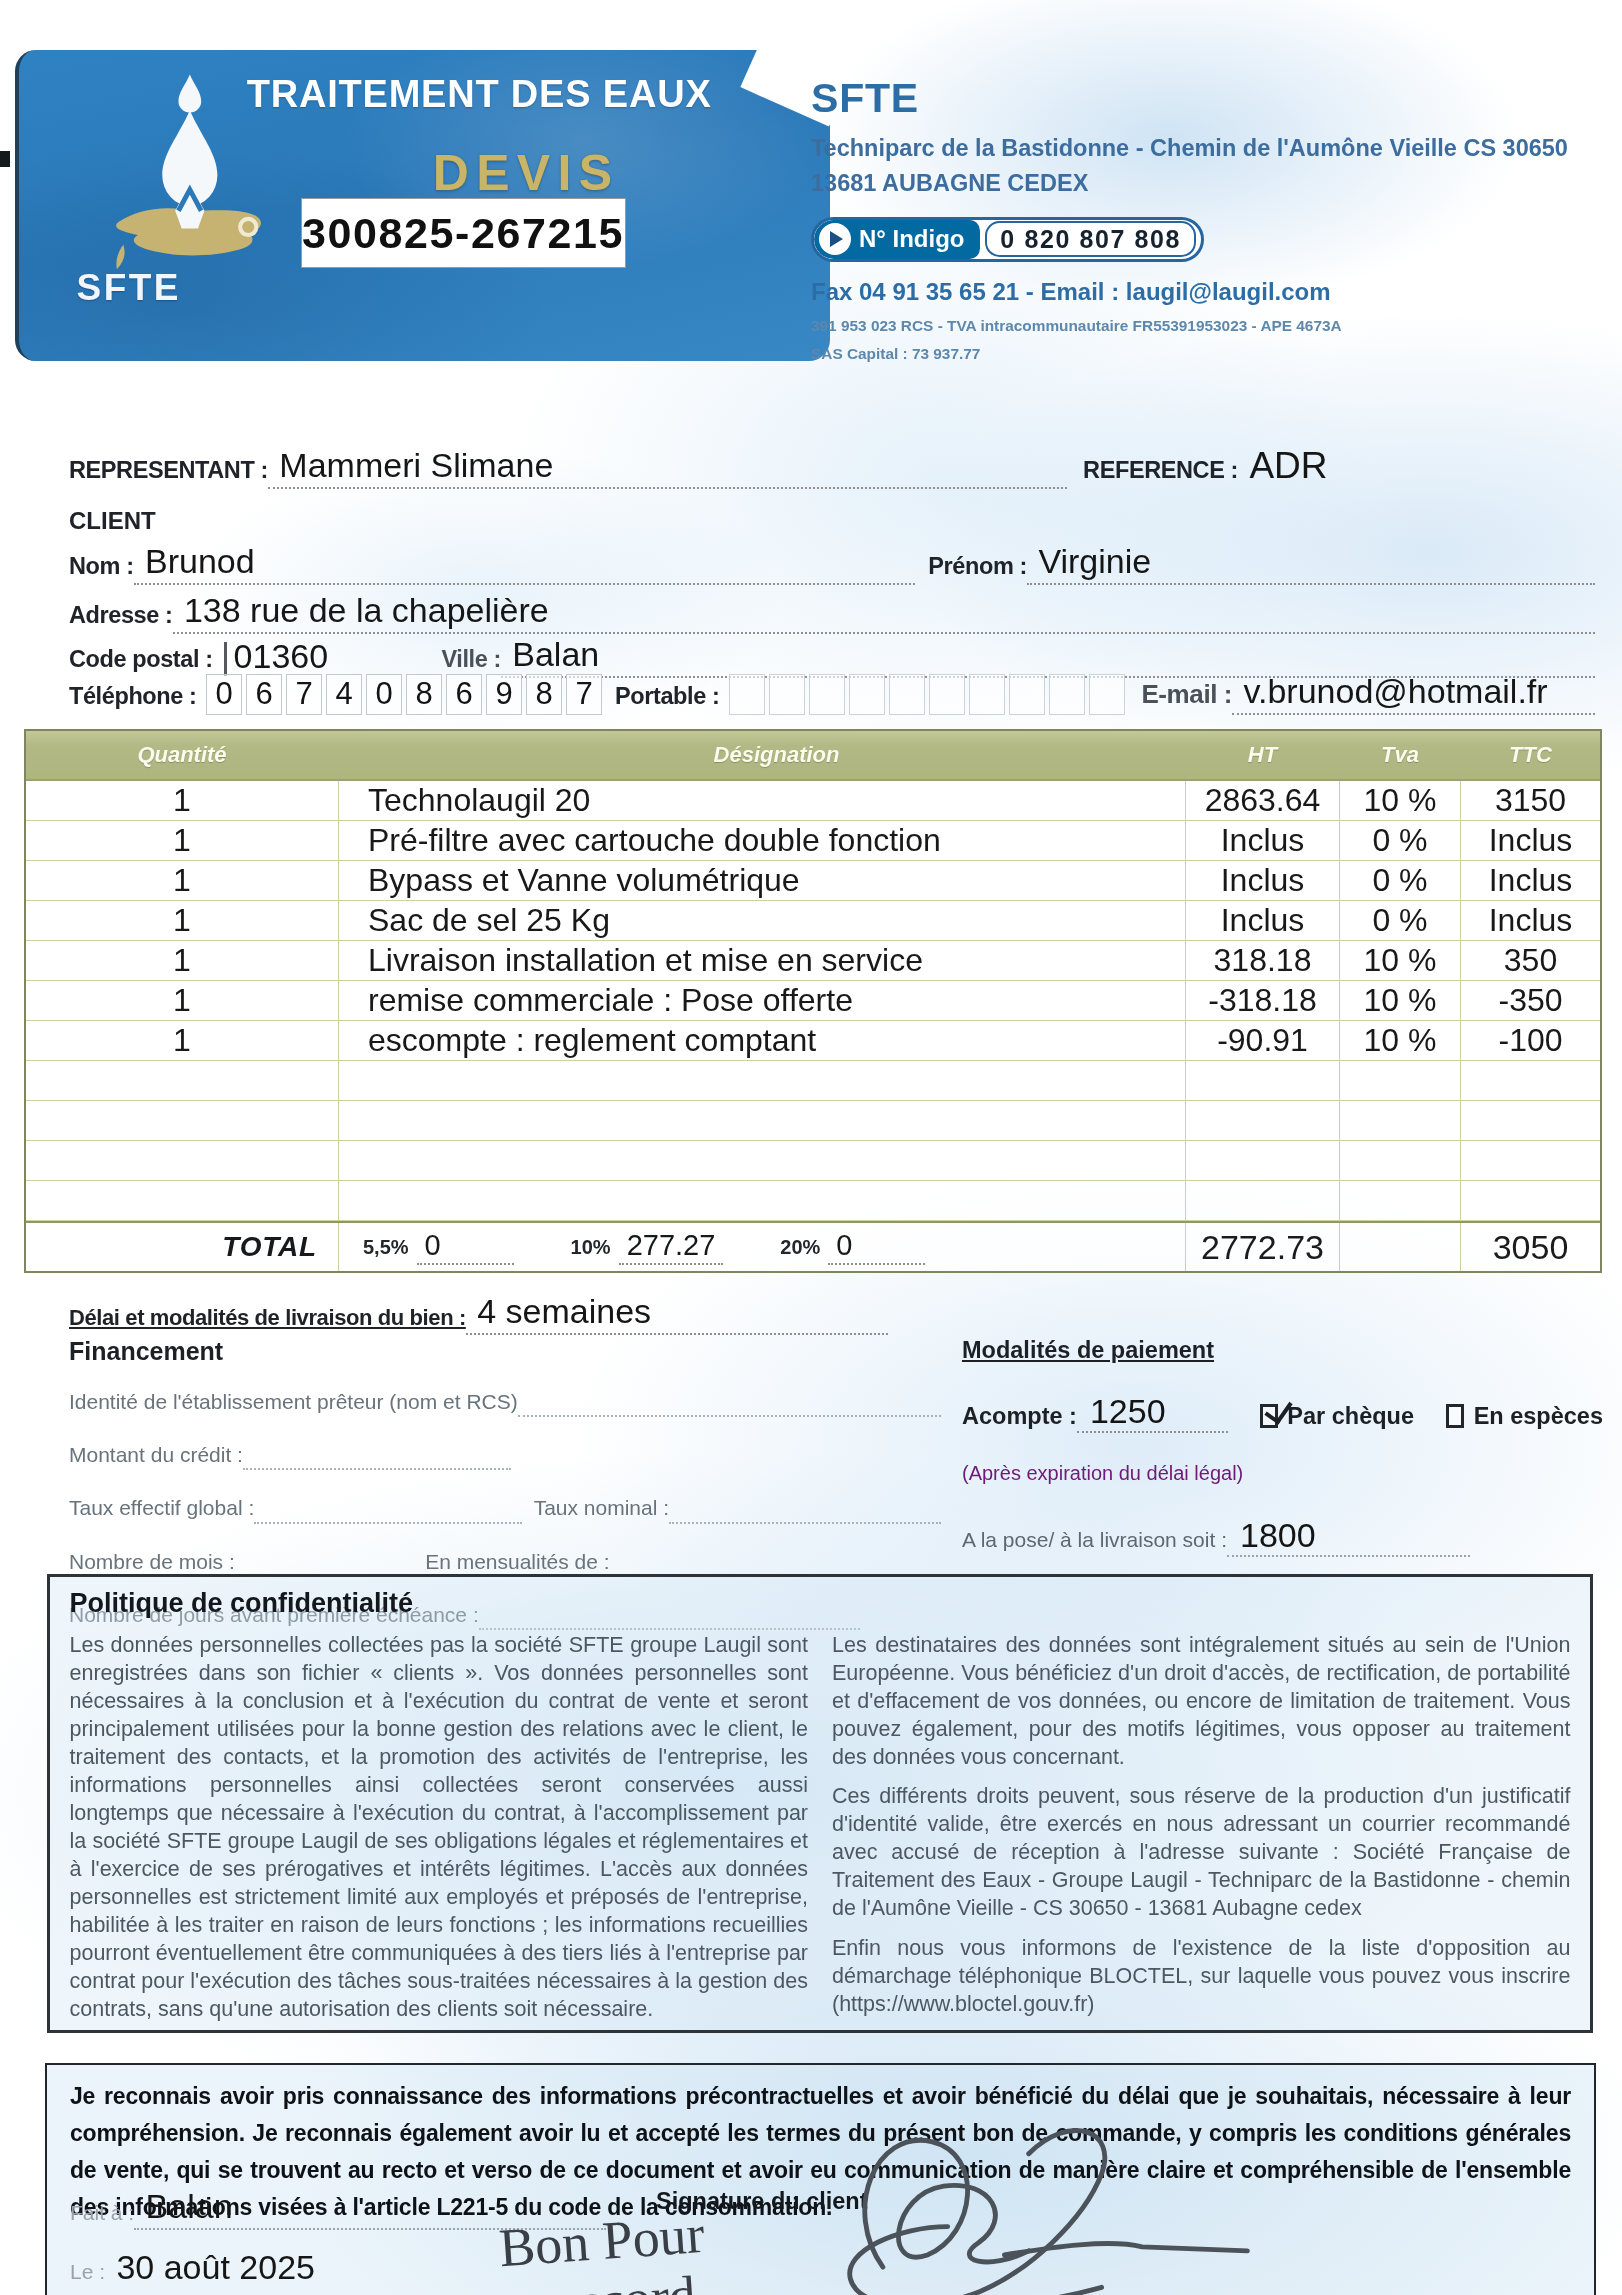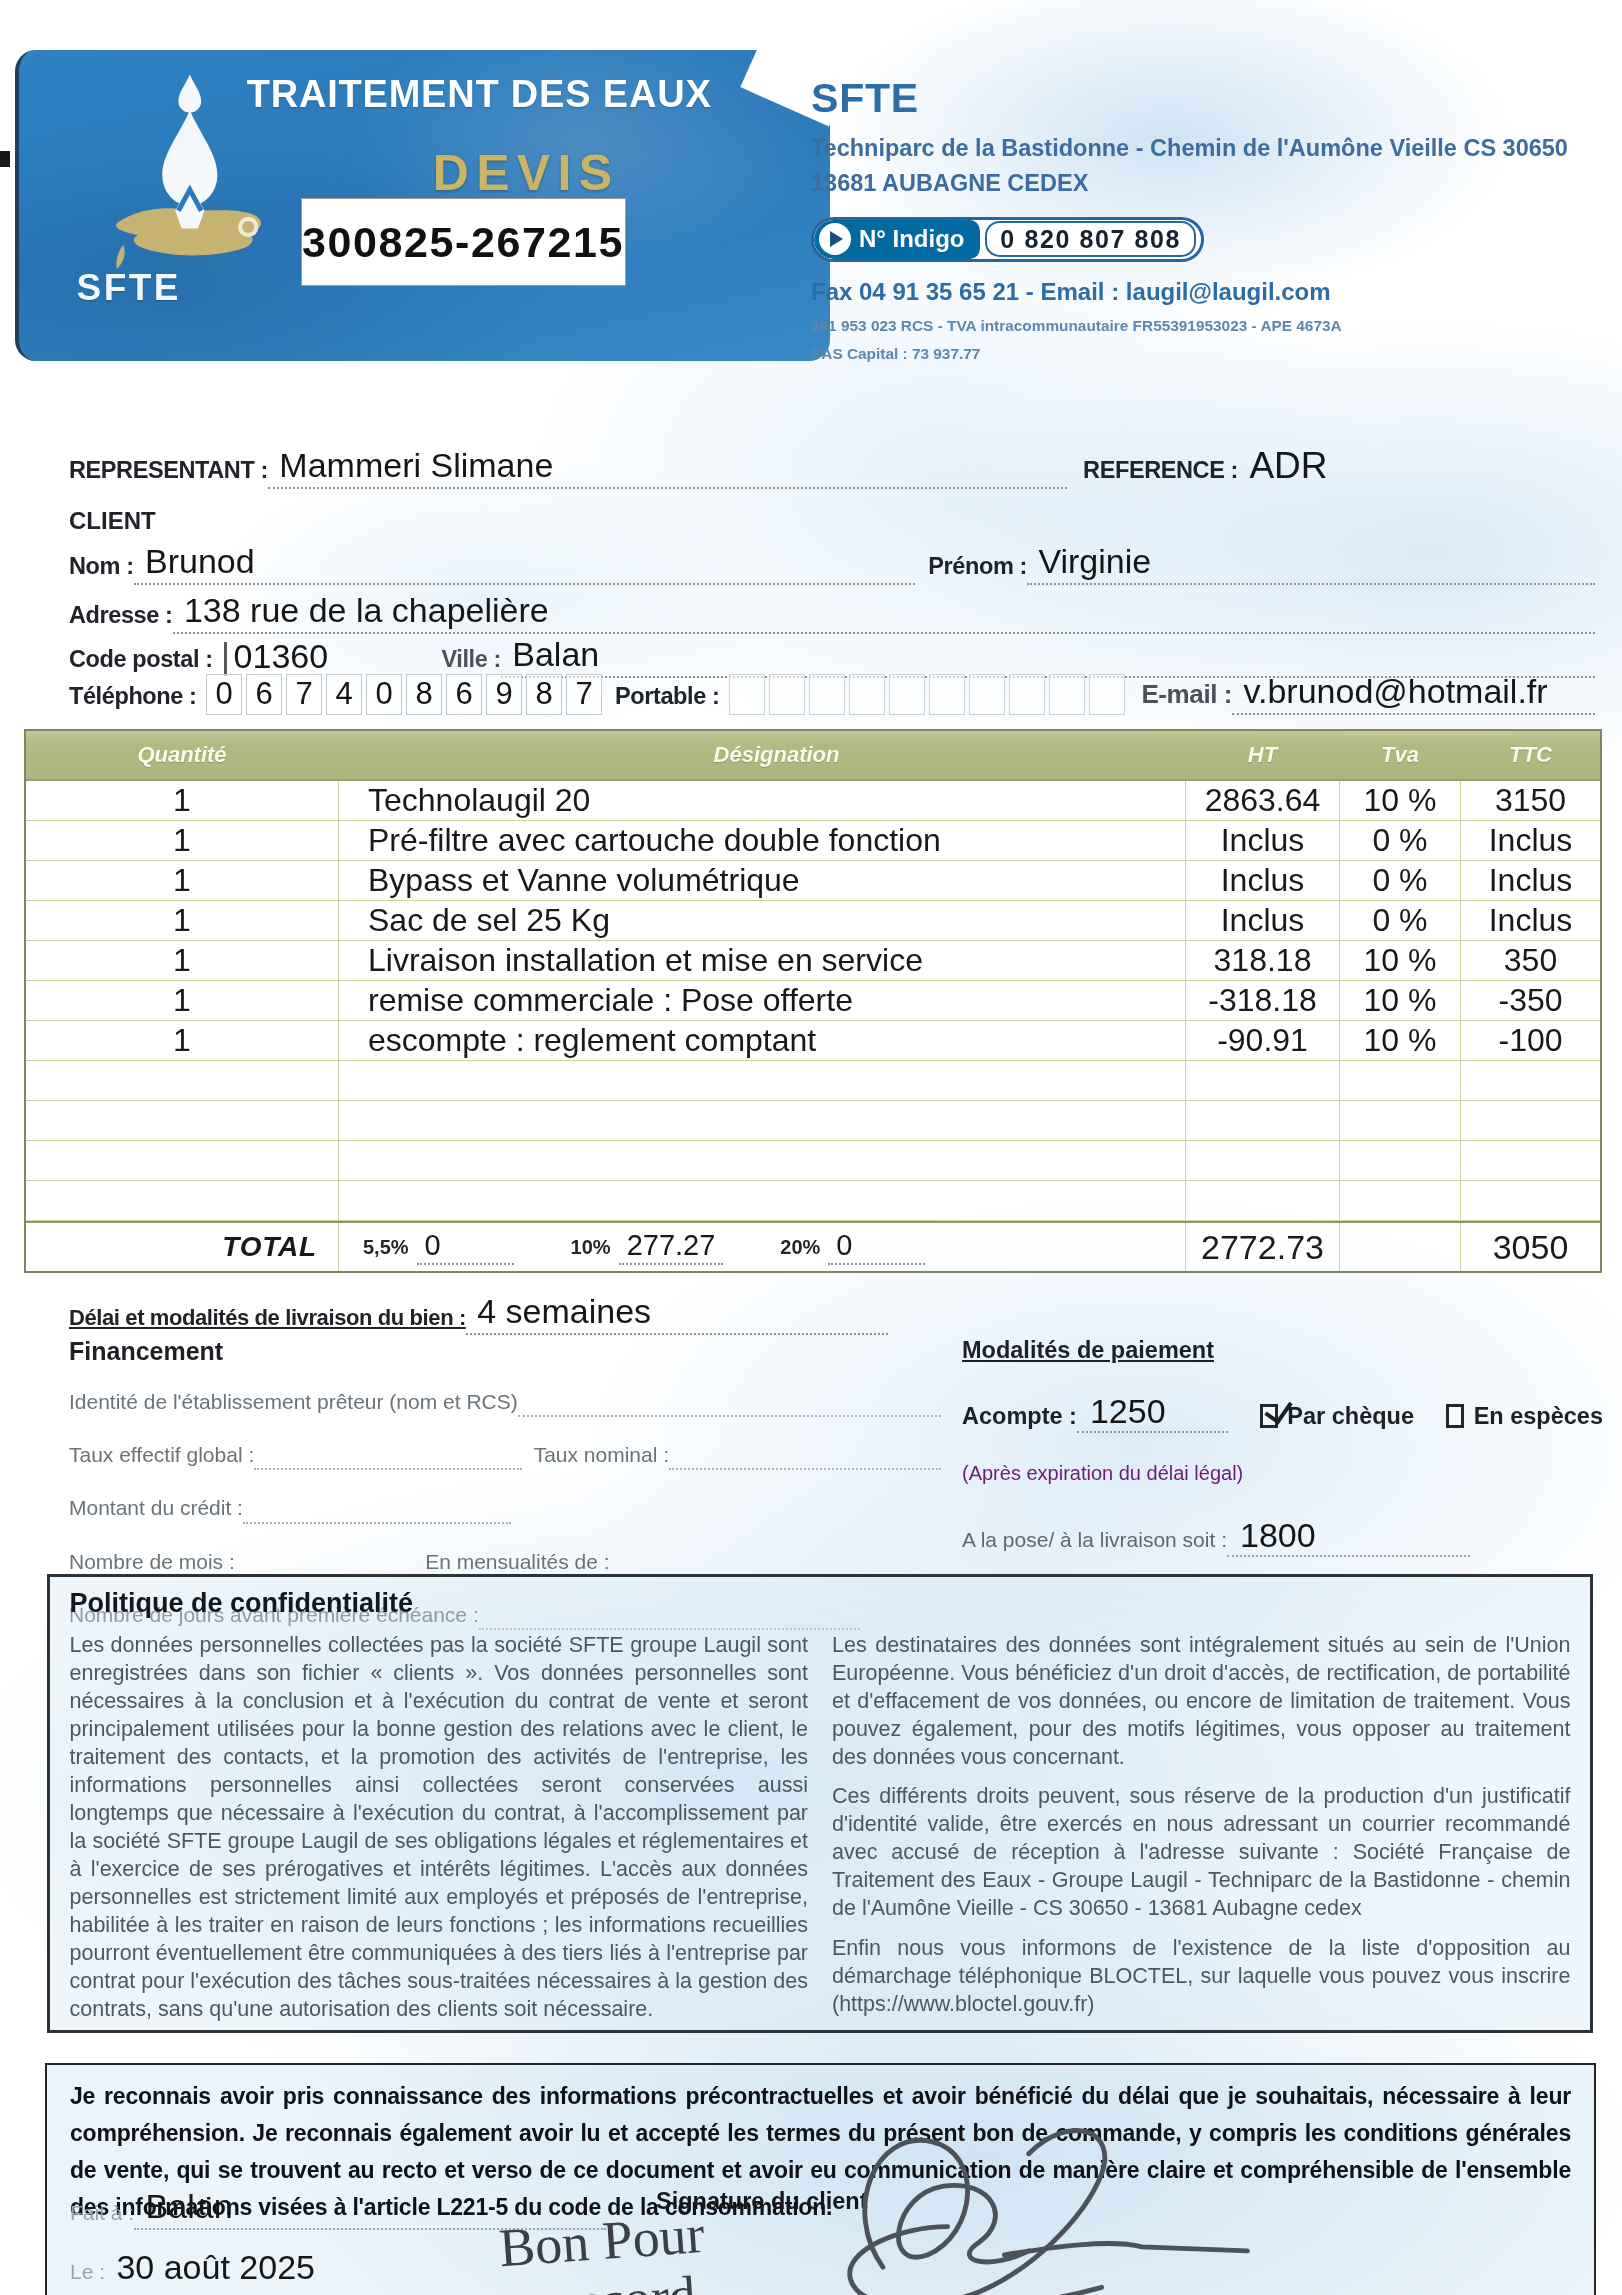--- a/index.html
+++ b/index.html
@@ -30,21 +30,21 @@
       linear-gradient(168deg,#2f82c2 0%, #2b79b9 45%, #3788c5 100%);
     border-radius:21px; border-left:4px solid #20405a;
   }
   .logo-box .corner-cut { position:absolute; right:-18px; top:-13px; width:97px; height:73px; background:#fff; transform:rotate(24deg); }
   .company-name { position:absolute; left:209px; top:23px; width:503px; text-align:center;
     color:#fff; font-weight:bold; font-size:38px; line-height:1.13; letter-spacing:0.8px;
     text-shadow:0 0.8px 1.6px rgba(10,40,80,.35); }
   .devis-word { position:absolute; left:398px; top:94px; width:219px; text-align:center;
     font-size:50px; font-weight:bold; letter-spacing:7.3px; color:#c9b568;
     text-shadow:0 0 1.6px rgba(90,80,30,.55), 0 1.6px 2.4px rgba(40,60,90,.3); }
-  .num-box { position:absolute; left:282px; top:148px; width:325px; height:88px; background:#fff;
+  .num-box { position:absolute; left:282px; top:148px; width:325px; height:70px; background:#fff;
     border:1.6px solid #9a9a9a; display:flex; align-items:center; justify-content:center; }
   .num-box span { font-size:43px; font-weight:bold; letter-spacing:1.6px; color:#111; }
   .logo-art { position:absolute; left:75px; top:18px; }
   .logo-sfte { position:absolute; left:58px; top:217px; color:#f2f6fa; font-weight:bold; font-size:37px; letter-spacing:2.4px; text-shadow:0 0.8px 1.6px rgba(10,40,80,.4); }
 
   
   .header-right { position:absolute; left:811px; top:75px; width:787px; }
   .hr-title { font-size:41px; font-weight:bold; color:#2d6da6; letter-spacing:0.8px; }
   .hr-addr1 { margin-top:13px; font-size:23.5px; color:#3c6d9e; font-weight:bold; }
   .hr-addr2 { margin-top:8px; font-size:23.5px; color:#3c6d9e; font-weight:bold; }
@@ -372,28 +372,28 @@
     </span>
   </div>
 
   <div class="financement">
     <div class="fin-title">Financement</div>
     <div class="fin-row">
       <span class="fin-label">Identité de l'établissement prêteur (nom et RCS)</span>
       <span class="fin-fill"></span>
     </div>
     <div class="fin-row">
+      <span class="fin-label">Montant du crédit :</span>
+      <span class="fin-fill w" style="width:268px;"></span>
+    </div>
+    <div class="fin-row">
       <span class="fin-label">Taux effectif global :</span>
       <span class="fin-fill w" style="width:268px;"></span>
       <span class="fin-label" style="margin-left:11.4px;">Taux nominal :</span>
       <span class="fin-fill"></span>
-    </div>
-    <div class="fin-row">
-      <span class="fin-label">Montant du crédit :</span>
-      <span class="fin-fill w" style="width:268px;"></span>
     </div>
     <div class="fin-row">
       <span class="fin-label">Nombre de mois :</span>
       <span class="fin-fill w" style="width:179px;"></span>
       <span class="fin-label" style="margin-left:11.4px;">En mensualités de :</span>
       <span class="fin-fill w" style="width:308px;"></span>
     </div>
     <div class="fin-row">
       <span class="fin-label">Nombre de jours avant première échéance :</span>
       <span class="fin-fill w" style="width:381px;"></span>

